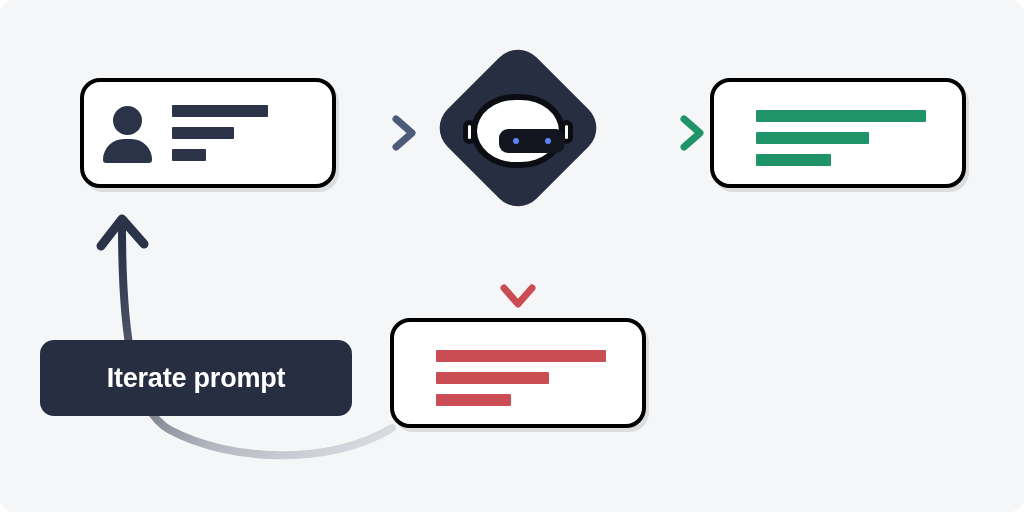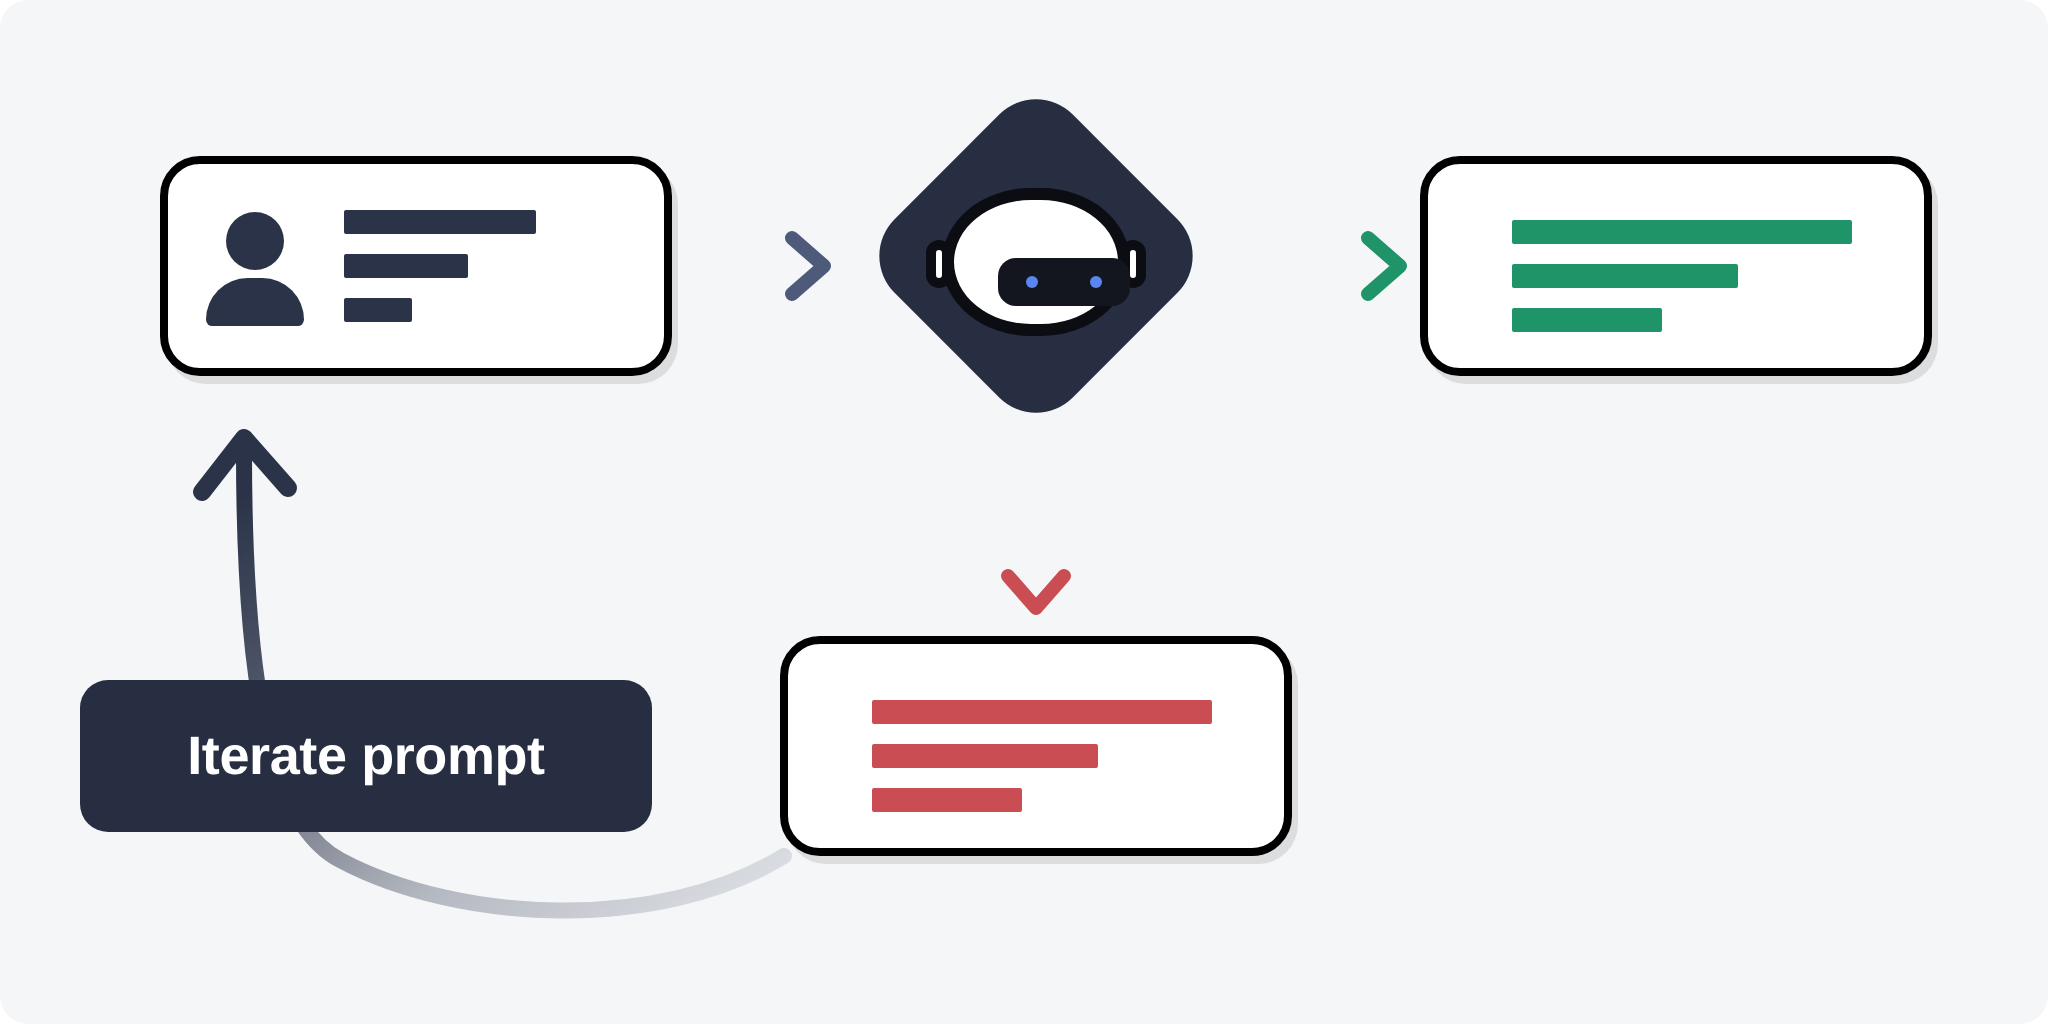--- a/index.html
+++ b/index.html
@@ -148,21 +148,21 @@
     background: #5b86f0;
     border-radius: 50%;
   }
   .robot-face .eye.left  { left: 14px; }
   .robot-face .eye.right { right: 14px; }
 
   
   #iterate-pill {
     position: absolute;
     left: 40px; top: 340px;
-    width: 286px; height: 76px;
+    width: 312px; height: 76px;
     background: #272e42;
     border-radius: 14px;
     display: flex;
     align-items: center;
     justify-content: center;
     color: #ffffff;
     font-size: 27px;
     font-weight: bold;
     letter-spacing: -0.2px;
   }

